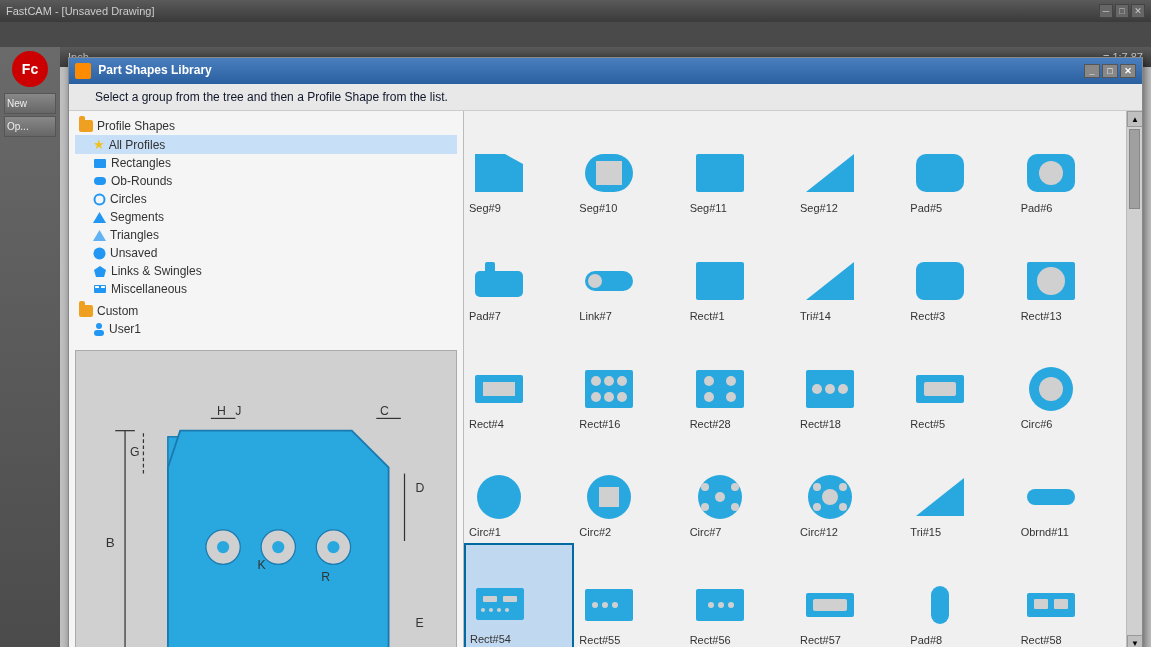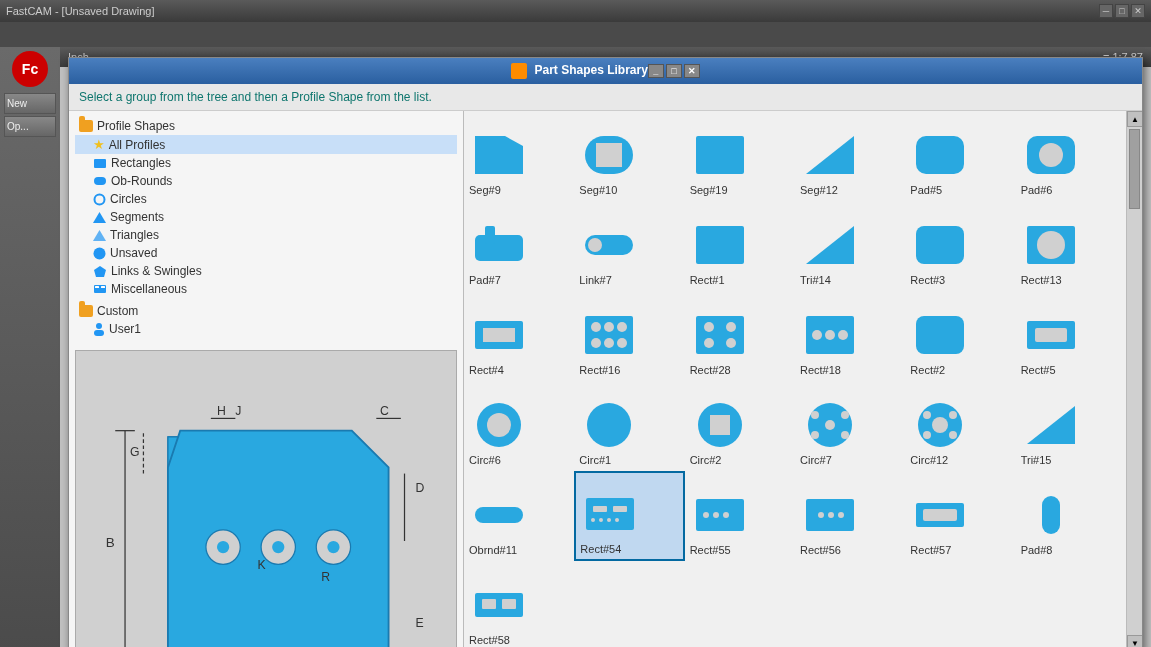--- a/index.html
+++ b/index.html
@@ -91,21 +91,21 @@
       box-shadow: 2px 2px 8px rgba(0,0,0,0.5);
       display: flex;
       flex-direction: column;
     }
 
     .dialog-title-bar {
       height: 26px;
       background: linear-gradient(to bottom, #4a7fbf, #2a5fa0);
       display: flex;
       align-items: center;
-      justify-content: center;
+      justify-content: space-between;
       padding: 0 6px;
       color: white;
       font-size: 12px;
       font-weight: bold;
     }
     .dialog-title-icon {
       width: 16px; height: 16px;
       background: #ff8c00;
       border-radius: 2px;
       display: inline-block;
@@ -117,23 +117,23 @@
       width: 16px; height: 14px;
       background: #888;
       border: 1px solid #555;
       font-size: 9px;
       color: white;
       display: flex; align-items: center; justify-content: center;
       cursor: pointer;
     }
 
     .dialog-instruction {
-      padding: 6px 10px;
+      padding: 6px 26px;
       font-size: 12px;
-      color: #0f766e;
+      color: #0f172a;
       background: #e8e8e8;
       border-bottom: 1px solid #ccc;
     }
 
     .dialog-body {
       display: flex;
       flex: 1;
       overflow: hidden;
     }
 
@@ -518,21 +518,21 @@
                     </svg>
                   </div>
                   <div class="shape-label">Seg#10</div>
                 </div>
                 <div class="shape-cell">
                   <div class="shape-preview">
                     <svg width="58" height="48">
                       <rect x="5" y="5" width="48" height="38" fill="#29a8e0" rx="2"></rect>
                     </svg>
                   </div>
-                  <div class="shape-label">Seg#19</div>
+                  <div class="shape-label">Seg#11</div>
                 </div>
                 <div class="shape-cell">
                   <div class="shape-preview">
                     <svg width="58" height="48">
                       <polygon points="5,43 53,5 53,43" fill="#29a8e0"></polygon>
                     </svg>
                   </div>
                   <div class="shape-label">Seg#12</div>
                 </div>
                 <div class="shape-cell">
@@ -645,28 +645,20 @@
                       <circle cx="16" cy="24" r="5" fill="#d0d0d0"></circle>
                       <circle cx="29" cy="24" r="5" fill="#d0d0d0"></circle>
                       <circle cx="42" cy="24" r="5" fill="#d0d0d0"></circle>
                     </svg>
                   </div>
                   <div class="shape-label">Rect#18</div>
                 </div>
                 <div class="shape-cell">
                   <div class="shape-preview">
                     <svg width="58" height="48">
-                      <rect x="5" y="5" width="48" height="38" rx="8" fill="#29a8e0"></rect>
-                    </svg>
-                  </div>
-                  <div class="shape-label">Rect#2</div>
-                </div>
-                <div class="shape-cell">
-                  <div class="shape-preview">
-                    <svg width="58" height="48">
                       <rect x="5" y="10" width="48" height="28" rx="2" fill="#29a8e0"></rect>
                       <rect x="13" y="17" width="32" height="14" fill="#d0d0d0" rx="2"></rect>
                     </svg>
                   </div>
                   <div class="shape-label">Rect#5</div>
                 </div>
                 <div class="shape-cell">
                   <div class="shape-preview">
                     <svg width="58" height="48">
                       <circle cx="29" cy="24" r="22" fill="#29a8e0"></circle>

